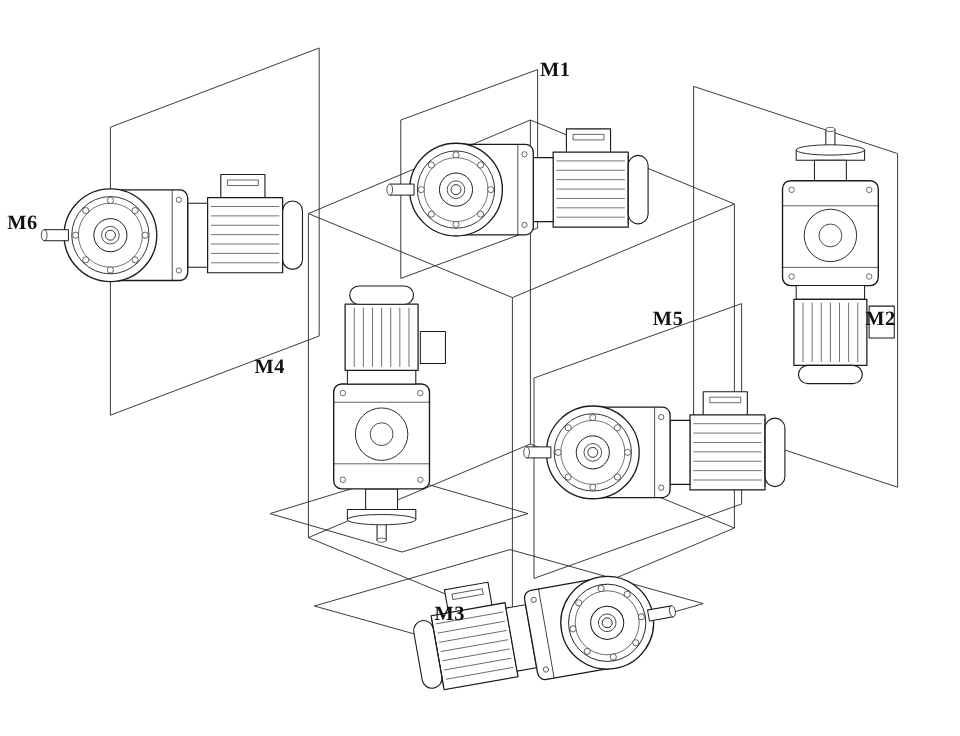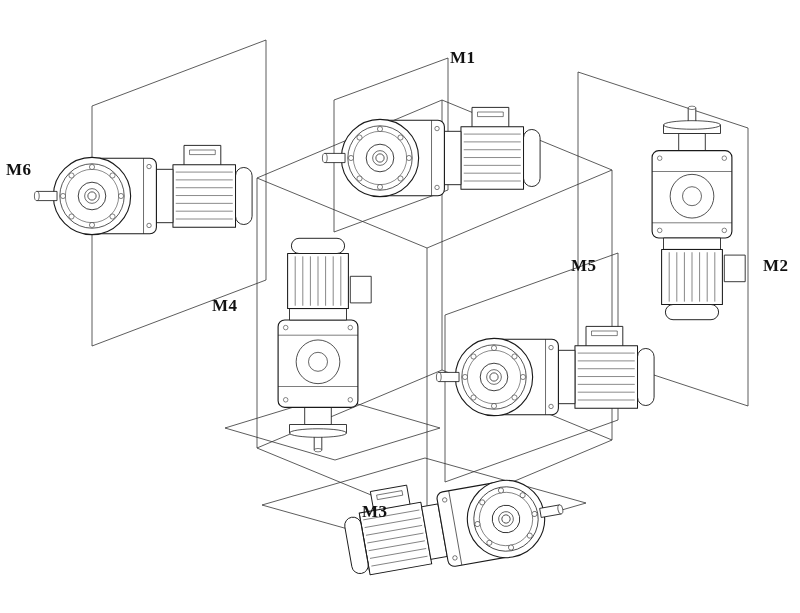--- a/index.html
+++ b/index.html
@@ -113,19 +113,19 @@
     </g>
     <g>
       <use href="#gm" transform="translate(494,377) scale(0.92)"></use>
     </g>
     <g>
       <use href="#gm" transform="translate(506,519) rotate(-10) scale(-0.92,0.92)"></use>
     </g>
   </svg>
 
   <span class="lbl" style="left:450px;top:48px">M1</span>
-  <span class="lbl" style="left:763px;top:256px">M2</span>
+  <span class="lbl" style="left:721px;top:256px">M2</span>
   <span class="lbl" style="left:362px;top:502px">M3</span>
   <span class="lbl" style="left:212px;top:296px">M4</span>
-  <span class="lbl" style="left:571px;top:256px">M5</span>
-  <span class="lbl" style="left:6px;top:160px">M6</span>
+  <span class="lbl" style="left:544px;top:256px">M5</span>
+  <span class="lbl" style="left:6px;top:176px">M6</span>
 
 </div>
 
 </body></html>

